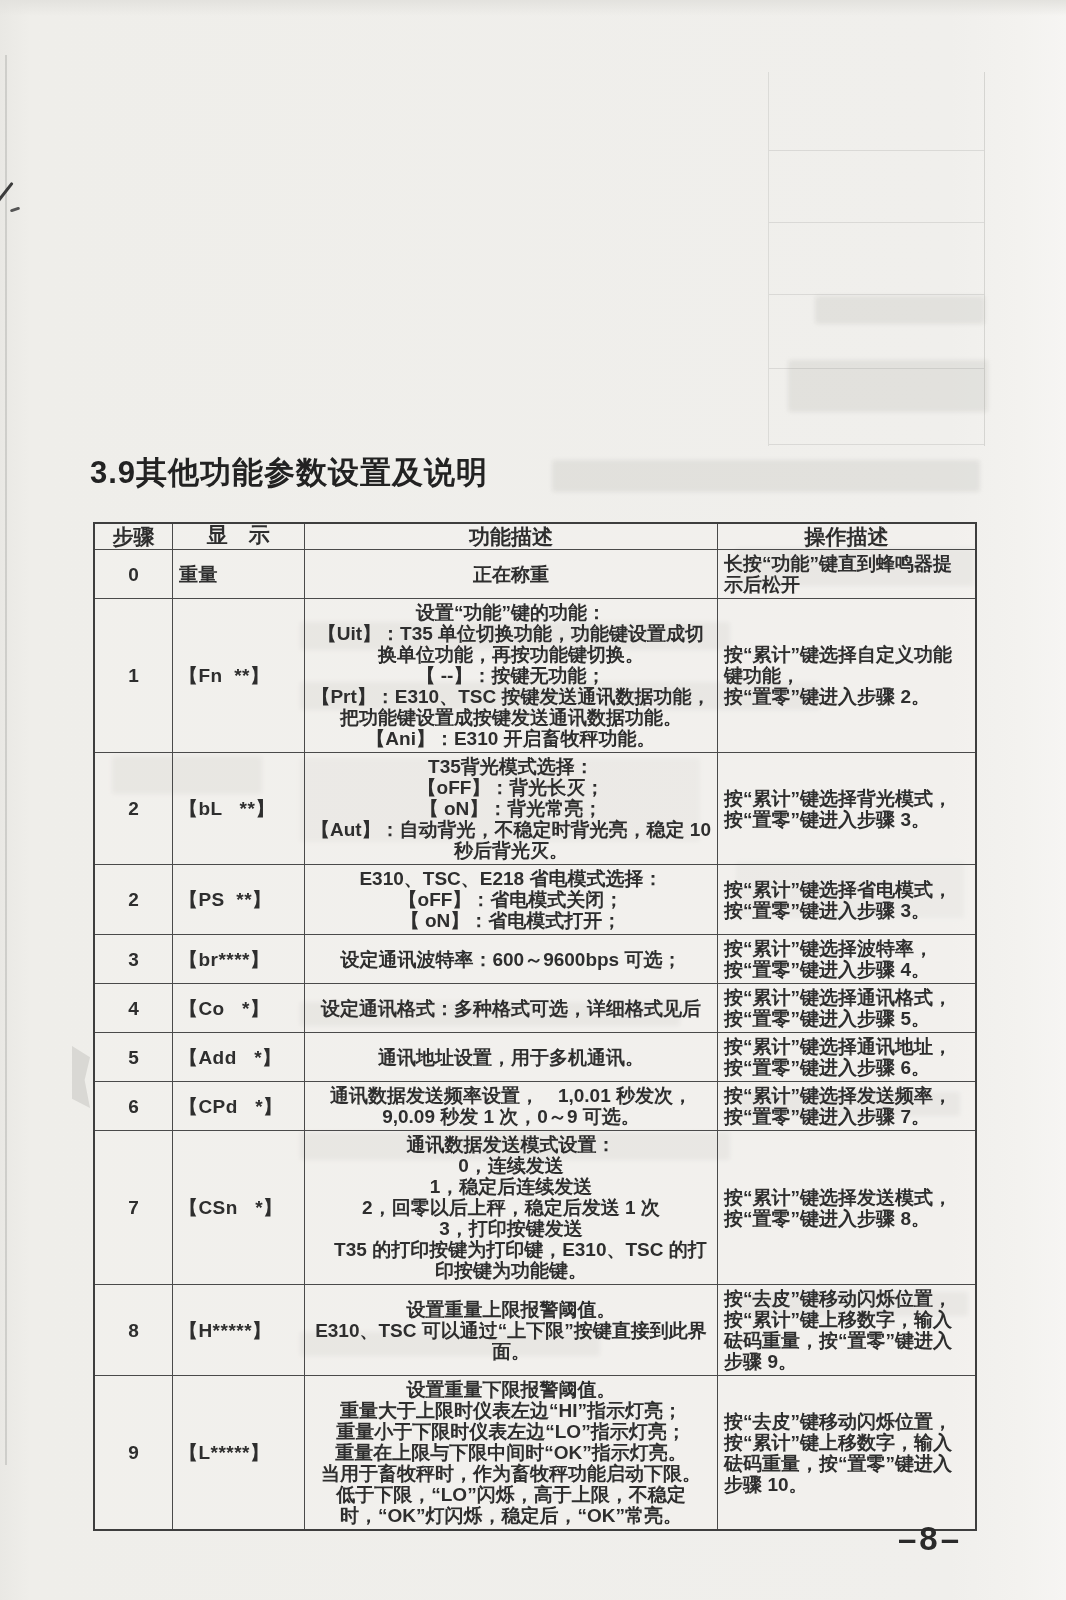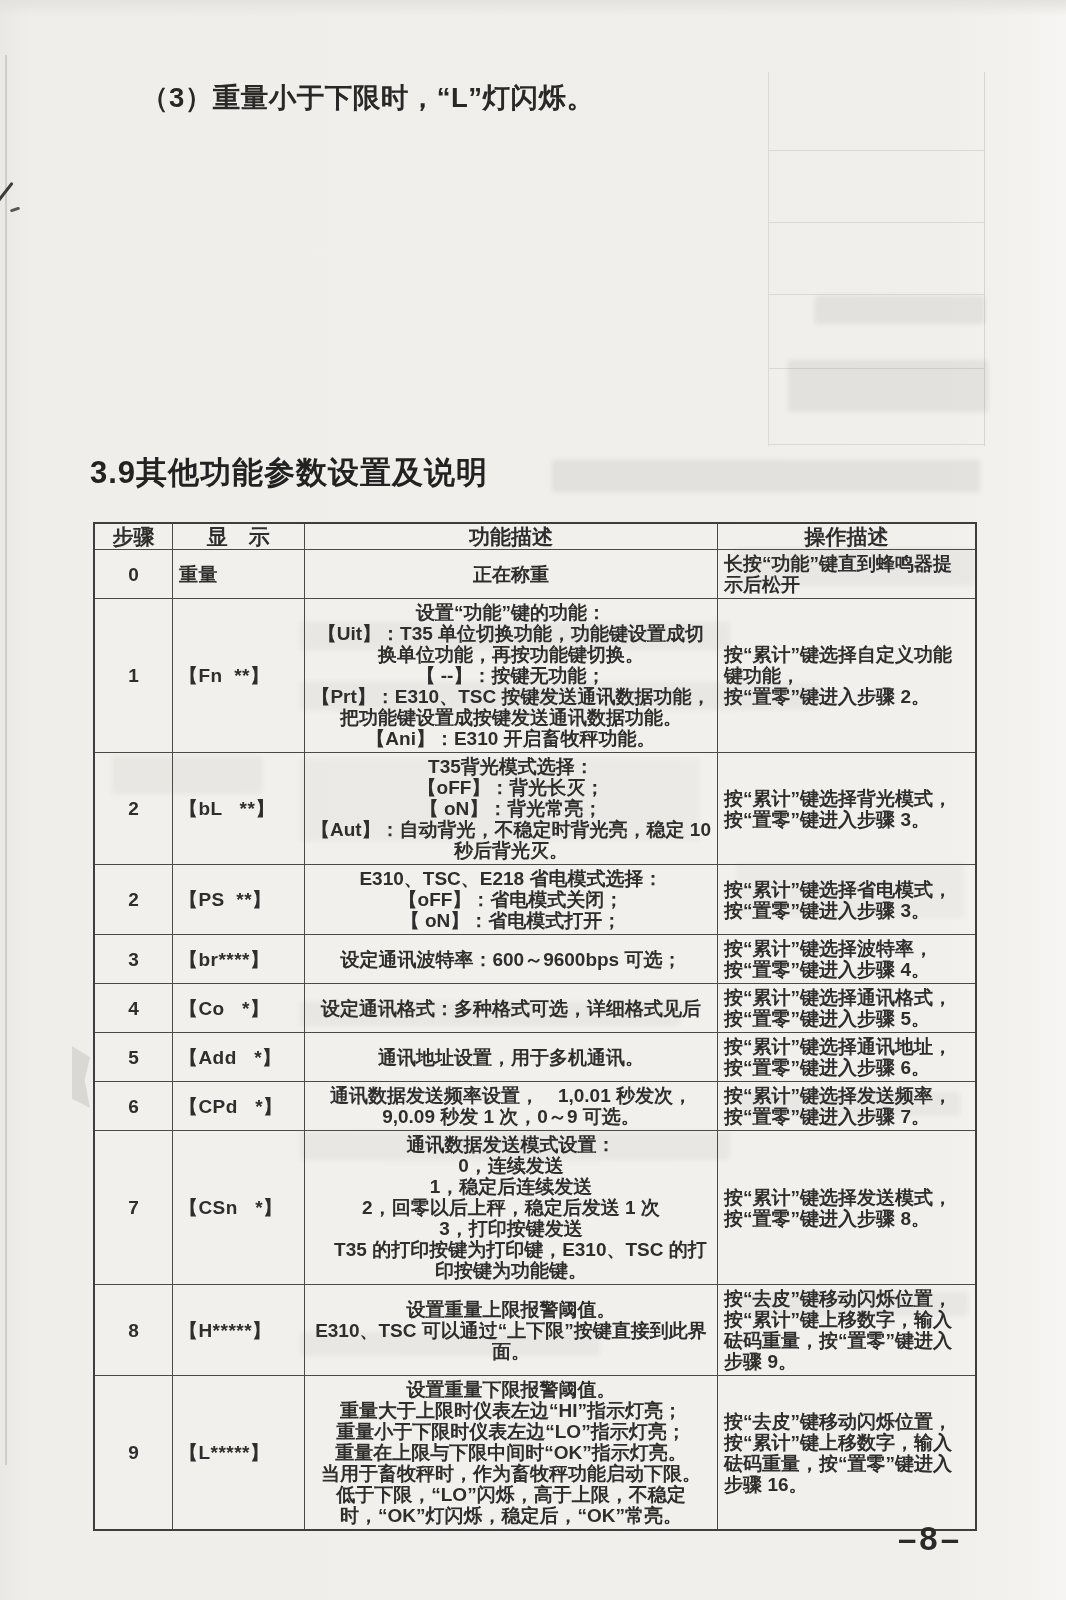--- a/index.html
+++ b/index.html
@@ -46,21 +46,21 @@
     position:absolute;left:93px;top:522px;width:884px;
     border-collapse:collapse;table-layout:fixed;
     font-size:19px;line-height:21px;color:#2e2e2e;font-weight:600;
     background:rgba(245,244,241,.35);
   }
   table.settings th,table.settings td{
     border:1px solid #4a4a4a;padding:3px 6px;vertical-align:middle;
   }
   table.settings{border:2px solid #3e3e3e;}
   table.settings th{font-size:21px;font-weight:700;padding:2px 8px;white-space:pre;}
-  .col0{width:7.6%;} .col1{width:14.2%;} .col2{width:48.6%;} .col3{width:29.6%;}
+  .col0{width:7.6%;} .col1{width:14.2%;font-family:Liberation Mono, monospace;} .col2{width:48.6%;} .col3{width:29.6%;}
   td.cell-step{text-align:center;}
   td.cell-display{text-align:left;white-space:pre;letter-spacing:.5px;}
   td.cell-function{white-space:pre-line;text-align:center;}
   td.cell-operation{white-space:pre-line;}
   .page-num{
     position:absolute;left:898px;top:1520px;
     font-size:33px;font-weight:700;color:#2a2a2a;letter-spacing:3px;
   }
 </style>
 </head>
@@ -88,21 +88,20 @@
   <div class="ghost" style="left:112px;top:756px;width:150px;height:38px"></div>
   <div class="ghost" style="left:300px;top:758px;width:400px;height:84px;opacity:.7"></div>
   <div class="ghost" style="left:736px;top:862px;width:228px;height:56px;opacity:.7"></div>
   <div class="ghost" style="left:300px;top:1002px;width:380px;height:24px"></div>
   <div class="ghost" style="left:740px;top:1092px;width:220px;height:24px"></div>
   <div class="ghost" style="left:300px;top:1132px;width:430px;height:28px"></div>
   <div class="ghost" style="left:740px;top:1292px;width:228px;height:24px"></div>
   <div class="ghost" style="left:300px;top:1332px;width:300px;height:24px"></div>
 
   <div class="paras" id="paragraphs">
-      <p>（3）重量小于下限时，“L”灯闪烁。</p>
     </div>
 
   <h2 class="heading">3.9其他功能参数设置及说明</h2>
 
   <table class="settings">
     <thead>
       <tr id="header-row">
           <th class="col0">步骤</th>
           <th class="col1">显　示</th>
           <th class="col2">功能描述</th>
@@ -195,19 +194,19 @@
         </tr>
         <tr>
           <td class="cell-step">9</td>
           <td class="cell-display">【L*****】</td>
           <td class="cell-function">设置重量下限报警阈值。
 重量大于上限时仪表左边“HI”指示灯亮；
 重量小于下限时仪表左边“LO”指示灯亮；
 重量在上限与下限中间时“OK”指示灯亮。
 当用于畜牧秤时，作为畜牧秤功能启动下限。
 低于下限，“LO”闪烁，高于上限，不稳定时，“OK”灯闪烁，稳定后，“OK”常亮。</td>
-          <td class="cell-operation">按“去皮”键移动闪烁位置，按“累计”键上移数字，输入砝码重量，按“置零”键进入步骤 16。</td>
+          <td class="cell-operation">按“去皮”键移动闪烁位置，按“累计”键上移数字，输入砝码重量，按“置零”键进入步骤 10。</td>
         </tr>
       </tbody>
   </table>
 
   <div class="page-num">–8–</div>
 </div>
 
 </body></html>

